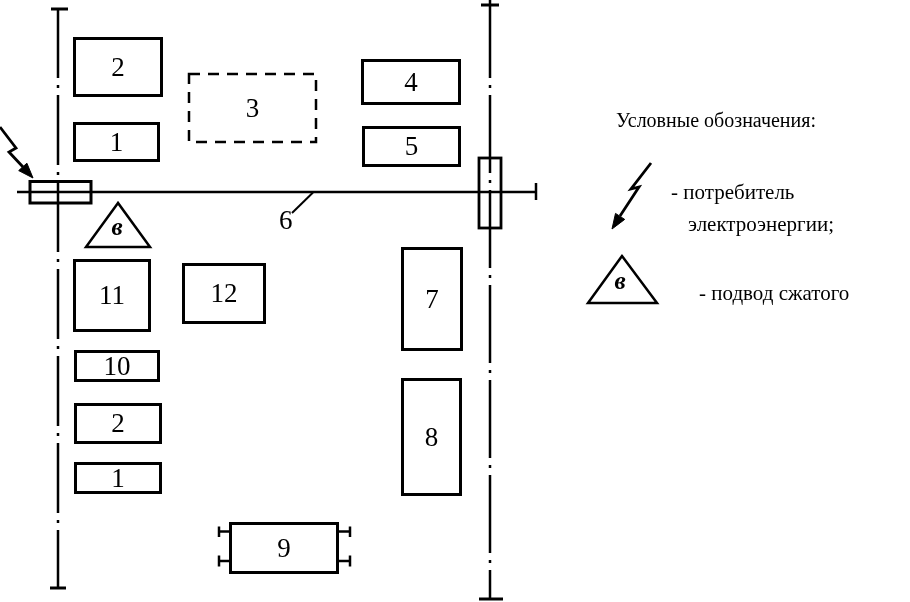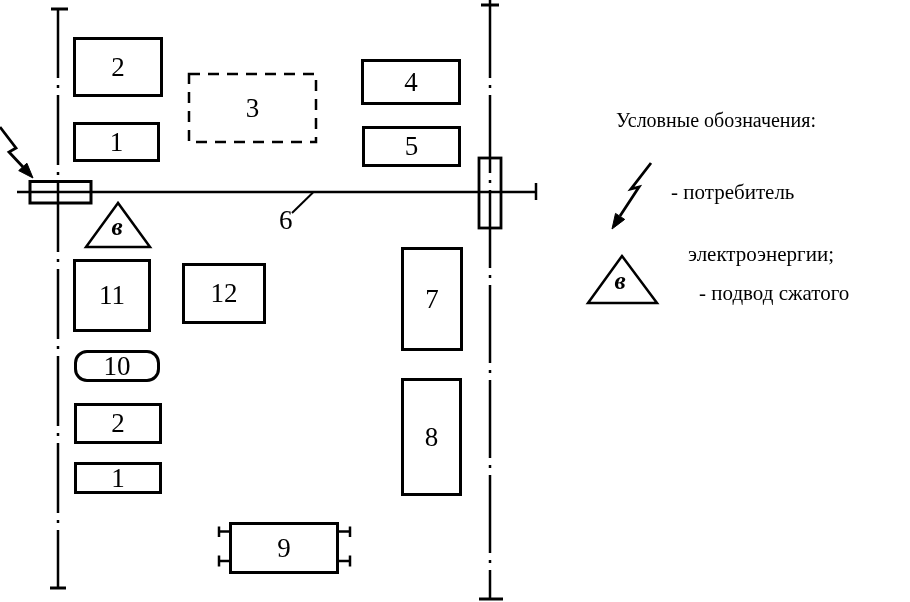--- a/index.html
+++ b/index.html
@@ -13,21 +13,21 @@
     display:flex;align-items:center;justify-content:center;
     font-size:27px;line-height:1;background:transparent;
   }
   .floating-label{position:absolute;font-size:27px;line-height:1;}
   .tri-letter{
     position:absolute;width:30px;text-align:center;font-size:25px;line-height:1;
     font-style:italic;font-weight:bold;
   }
   .legend-title{position:absolute;left:616px;top:108px;font-size:20px;line-height:1.2;white-space:nowrap;}
   .legend-text{position:absolute;font-size:21px;line-height:32px;white-space:nowrap;}
-  .legend-text .l2{display:block;margin-top:30px;}
+  .legend-text .l2{display:block;}
   #legend-item1-text{left:671px;top:176px;}
   #legend-item1-text .l2{margin-left:17px;}
   #legend-item2-text{left:699px;top:277px;text-align:right;}
   #legend-item2-text .l2{margin-left:31px;}
 </style>
 </head>
 <body>
 
 <div id="stage">
 
@@ -87,21 +87,21 @@
   </div>
   <div class="eq-box" style="left:362px;top:126px;width:99px;height:41px;">
     <span>5</span>
   </div>
   <div class="eq-box" style="left:182px;top:217px;width:84px;height:61px;margin-top:46px;">
     <span>12</span>
   </div>
   <div class="eq-box" style="left:73px;top:259px;width:78px;height:73px;">
     <span>11</span>
   </div>
-  <div class="eq-box" style="left:74px;top:350px;width:86px;height:32px;border-radius:13px;">
+  <div class="eq-box" style="left:74px;top:350px;width:86px;height:32px;">
     <span>10</span>
   </div>
   <div class="eq-box" style="left:74px;top:403px;width:88px;height:41px;">
     <span>2</span>
   </div>
   <div class="eq-box" style="left:74px;top:462px;width:88px;height:32px;">
     <span>1</span>
   </div>
   <div class="eq-box" style="left:401px;top:247px;width:62px;height:104px;">
     <span>7</span>

